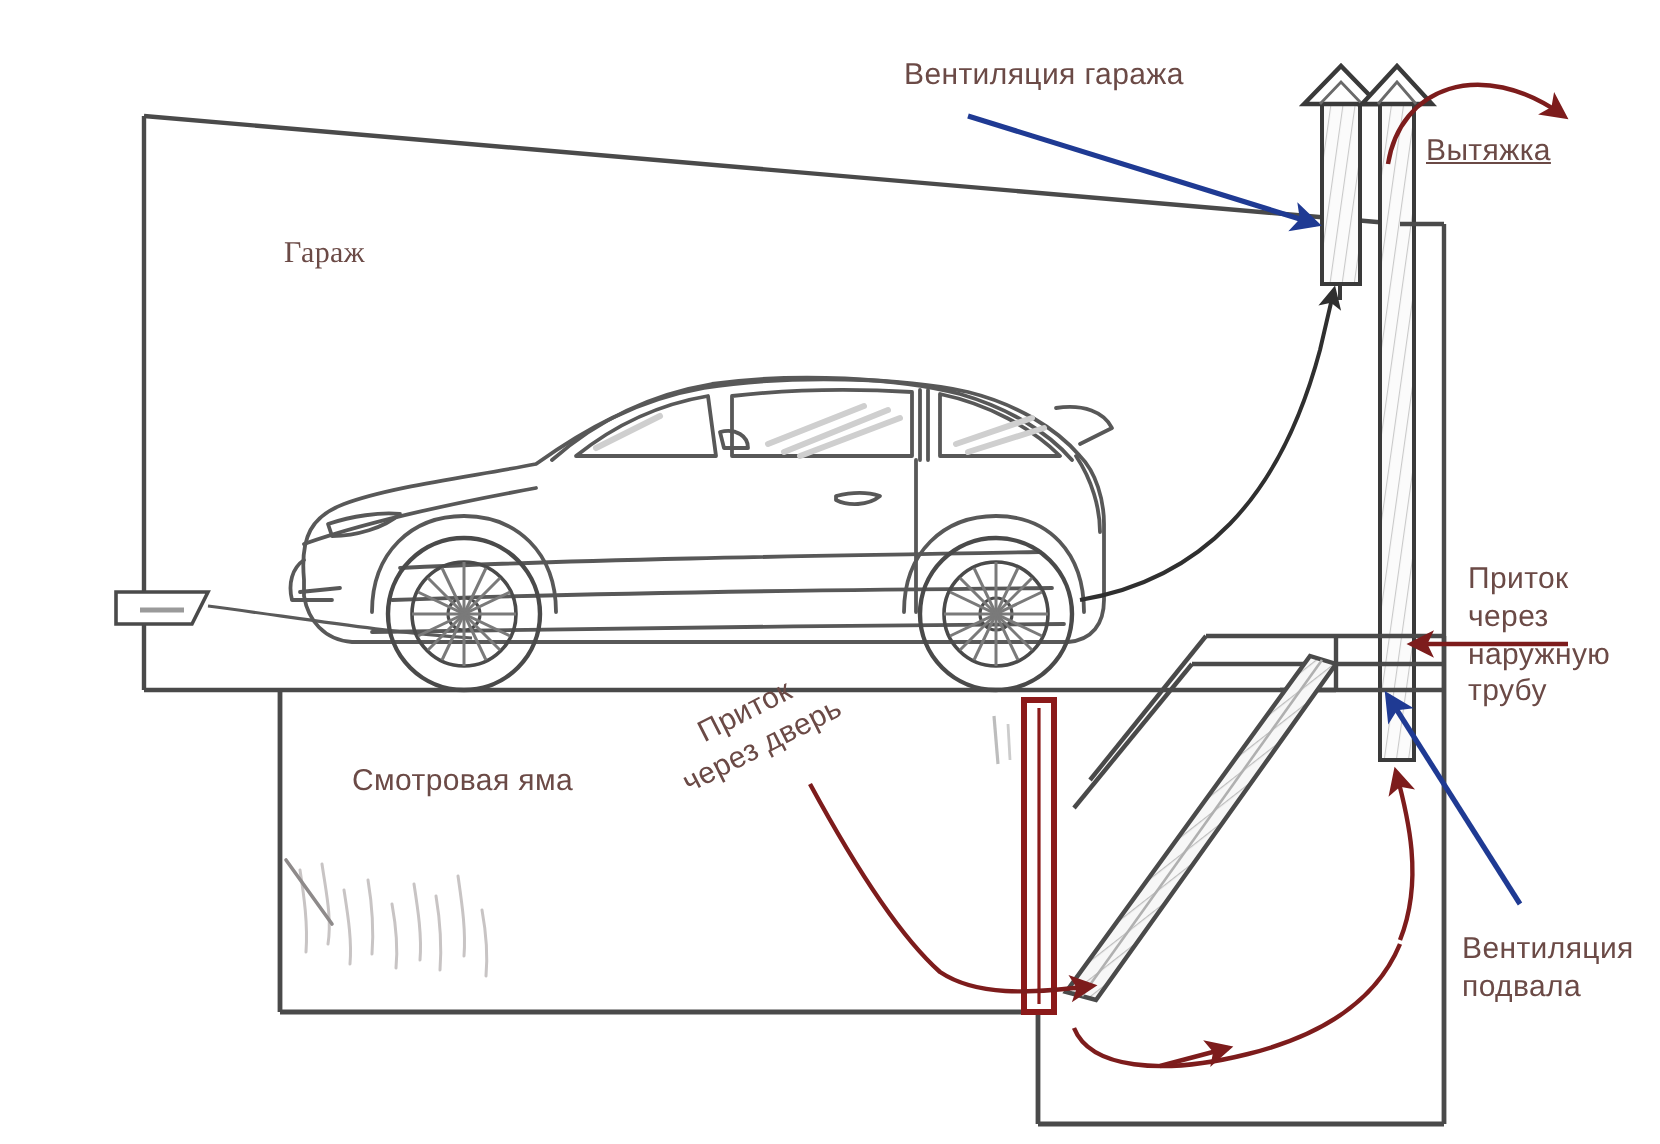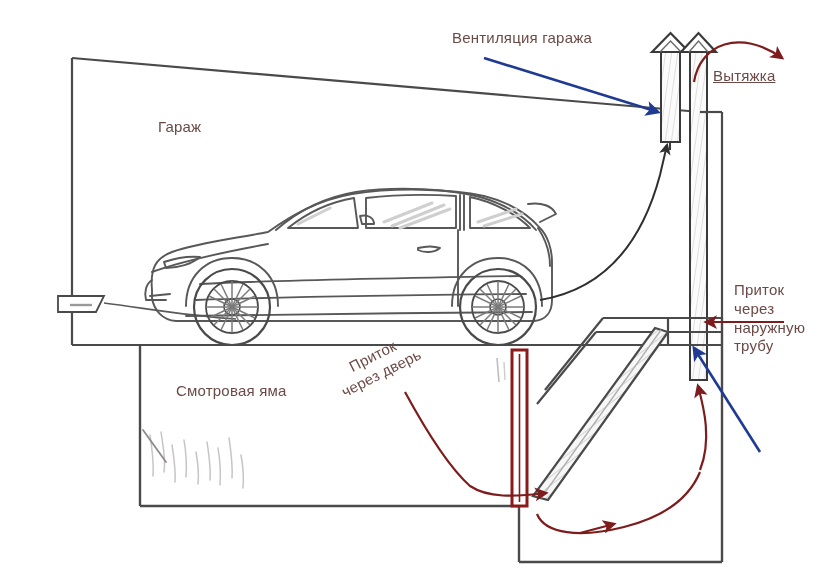--- a/index.html
+++ b/index.html
@@ -24,21 +24,21 @@
   }
   .lbl {
     position: absolute;
     color: #6b4a46;
     font-family: "Liberation Sans", sans-serif;
     font-size: 15px;
     line-height: 1.25;
     white-space: pre;
     letter-spacing: 0.2px;
   }
-  .lbl-garage { left: 158px; top: 118px; }
+  .lbl-garage { left: 142px; top: 118px; font-family: Liberation Serif, serif; }
   .lbl-pit { left: 176px; top: 382px; }
   .lbl-vent-garage { left: 452px; top: 29px; }
   .lbl-exhaust { left: 713px; top: 67px; text-decoration: underline; }
   .lbl-inflow-pipe { left: 734px; top: 281px; }
   .lbl-vent-base { left: 731px; top: 466px; }
   .lbl-inflow-door {
     left: 330px;
     top: 368px;
     transform: rotate(-27deg);
     transform-origin: left top;
@@ -285,17 +285,19 @@
 
   <div class="lbl lbl-vent-garage">Вентиляция гаража</div>
 
   <div class="lbl lbl-exhaust">Вытяжка</div>
 
   <div class="lbl lbl-inflow-pipe">Приток
 через
 наружную
 трубу</div>
 
+  <div class="lbl lbl-vent-base">Вентиляция
+подвала</div>
 
   <div class="lbl lbl-inflow-door">Приток
 через дверь</div>
 
 </div>
 
 </body></html>

